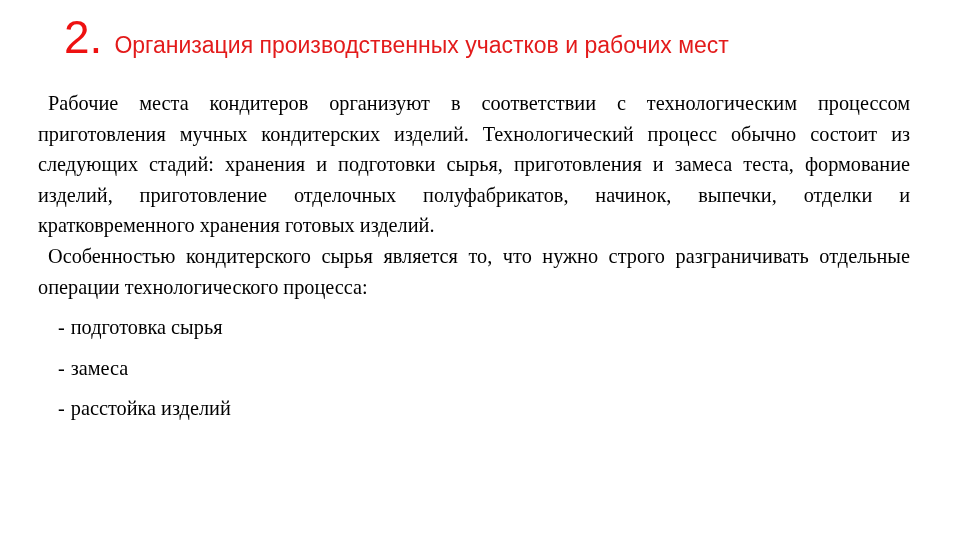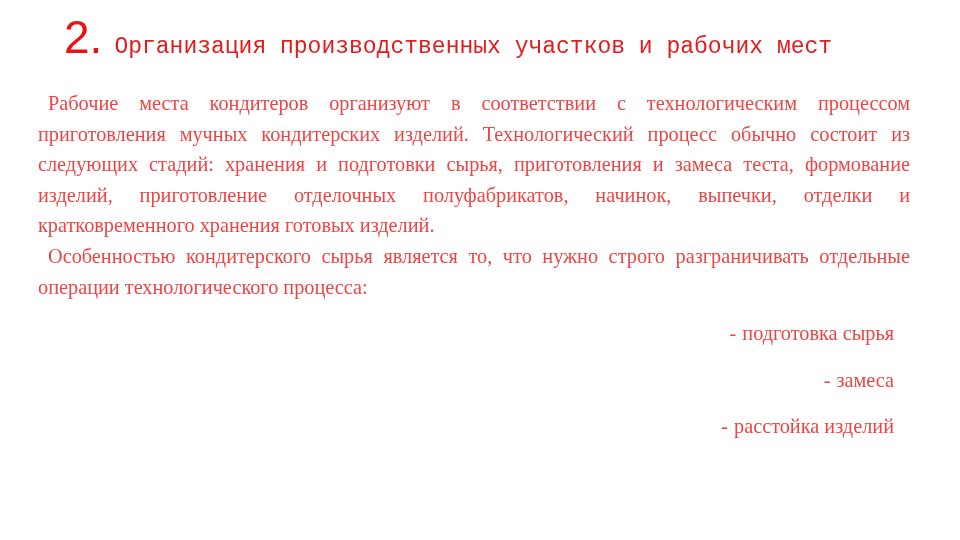--- a/index.html
+++ b/index.html
@@ -28,51 +28,50 @@
       white-space: nowrap;
     }
     .title-number {
       font-family: "Liberation Sans", sans-serif;
       font-size: 46px;
       color: #ee1111;
       line-height: 1;
       margin-right: 12px;
     }
     .title-text {
-      font-family: Liberation Mono, monospace;
+      font-family: Liberation Sans, sans-serif;
       font-size: 23px;
       color: #e31b1b;
       line-height: 1;
       margin-top: 8px;
     }
     .content {
       position: absolute;
       left: 38px;
       top: 88px;
       width: 872px;
       font-family: "Liberation Serif", serif;
       font-size: 20.3px;
       line-height: 30.6px;
-      color: #ef4444;
+      color: #000000;
     }
     .para {
       margin: 0;
       text-align: justify;
       text-indent: 10px;
     }
     .list {
       list-style: none;
       margin: 0;
       padding: 0;
     }
     .list-item {
-      margin: 16px;
+      margin: 10px;
       padding-left: 10px;
       white-space: nowrap;
-      text-align: right;
     }
     .dash {
       margin-right: 6px;
     }
   </style>
 </head>
 <body>
 
 <div class="slide">
 

